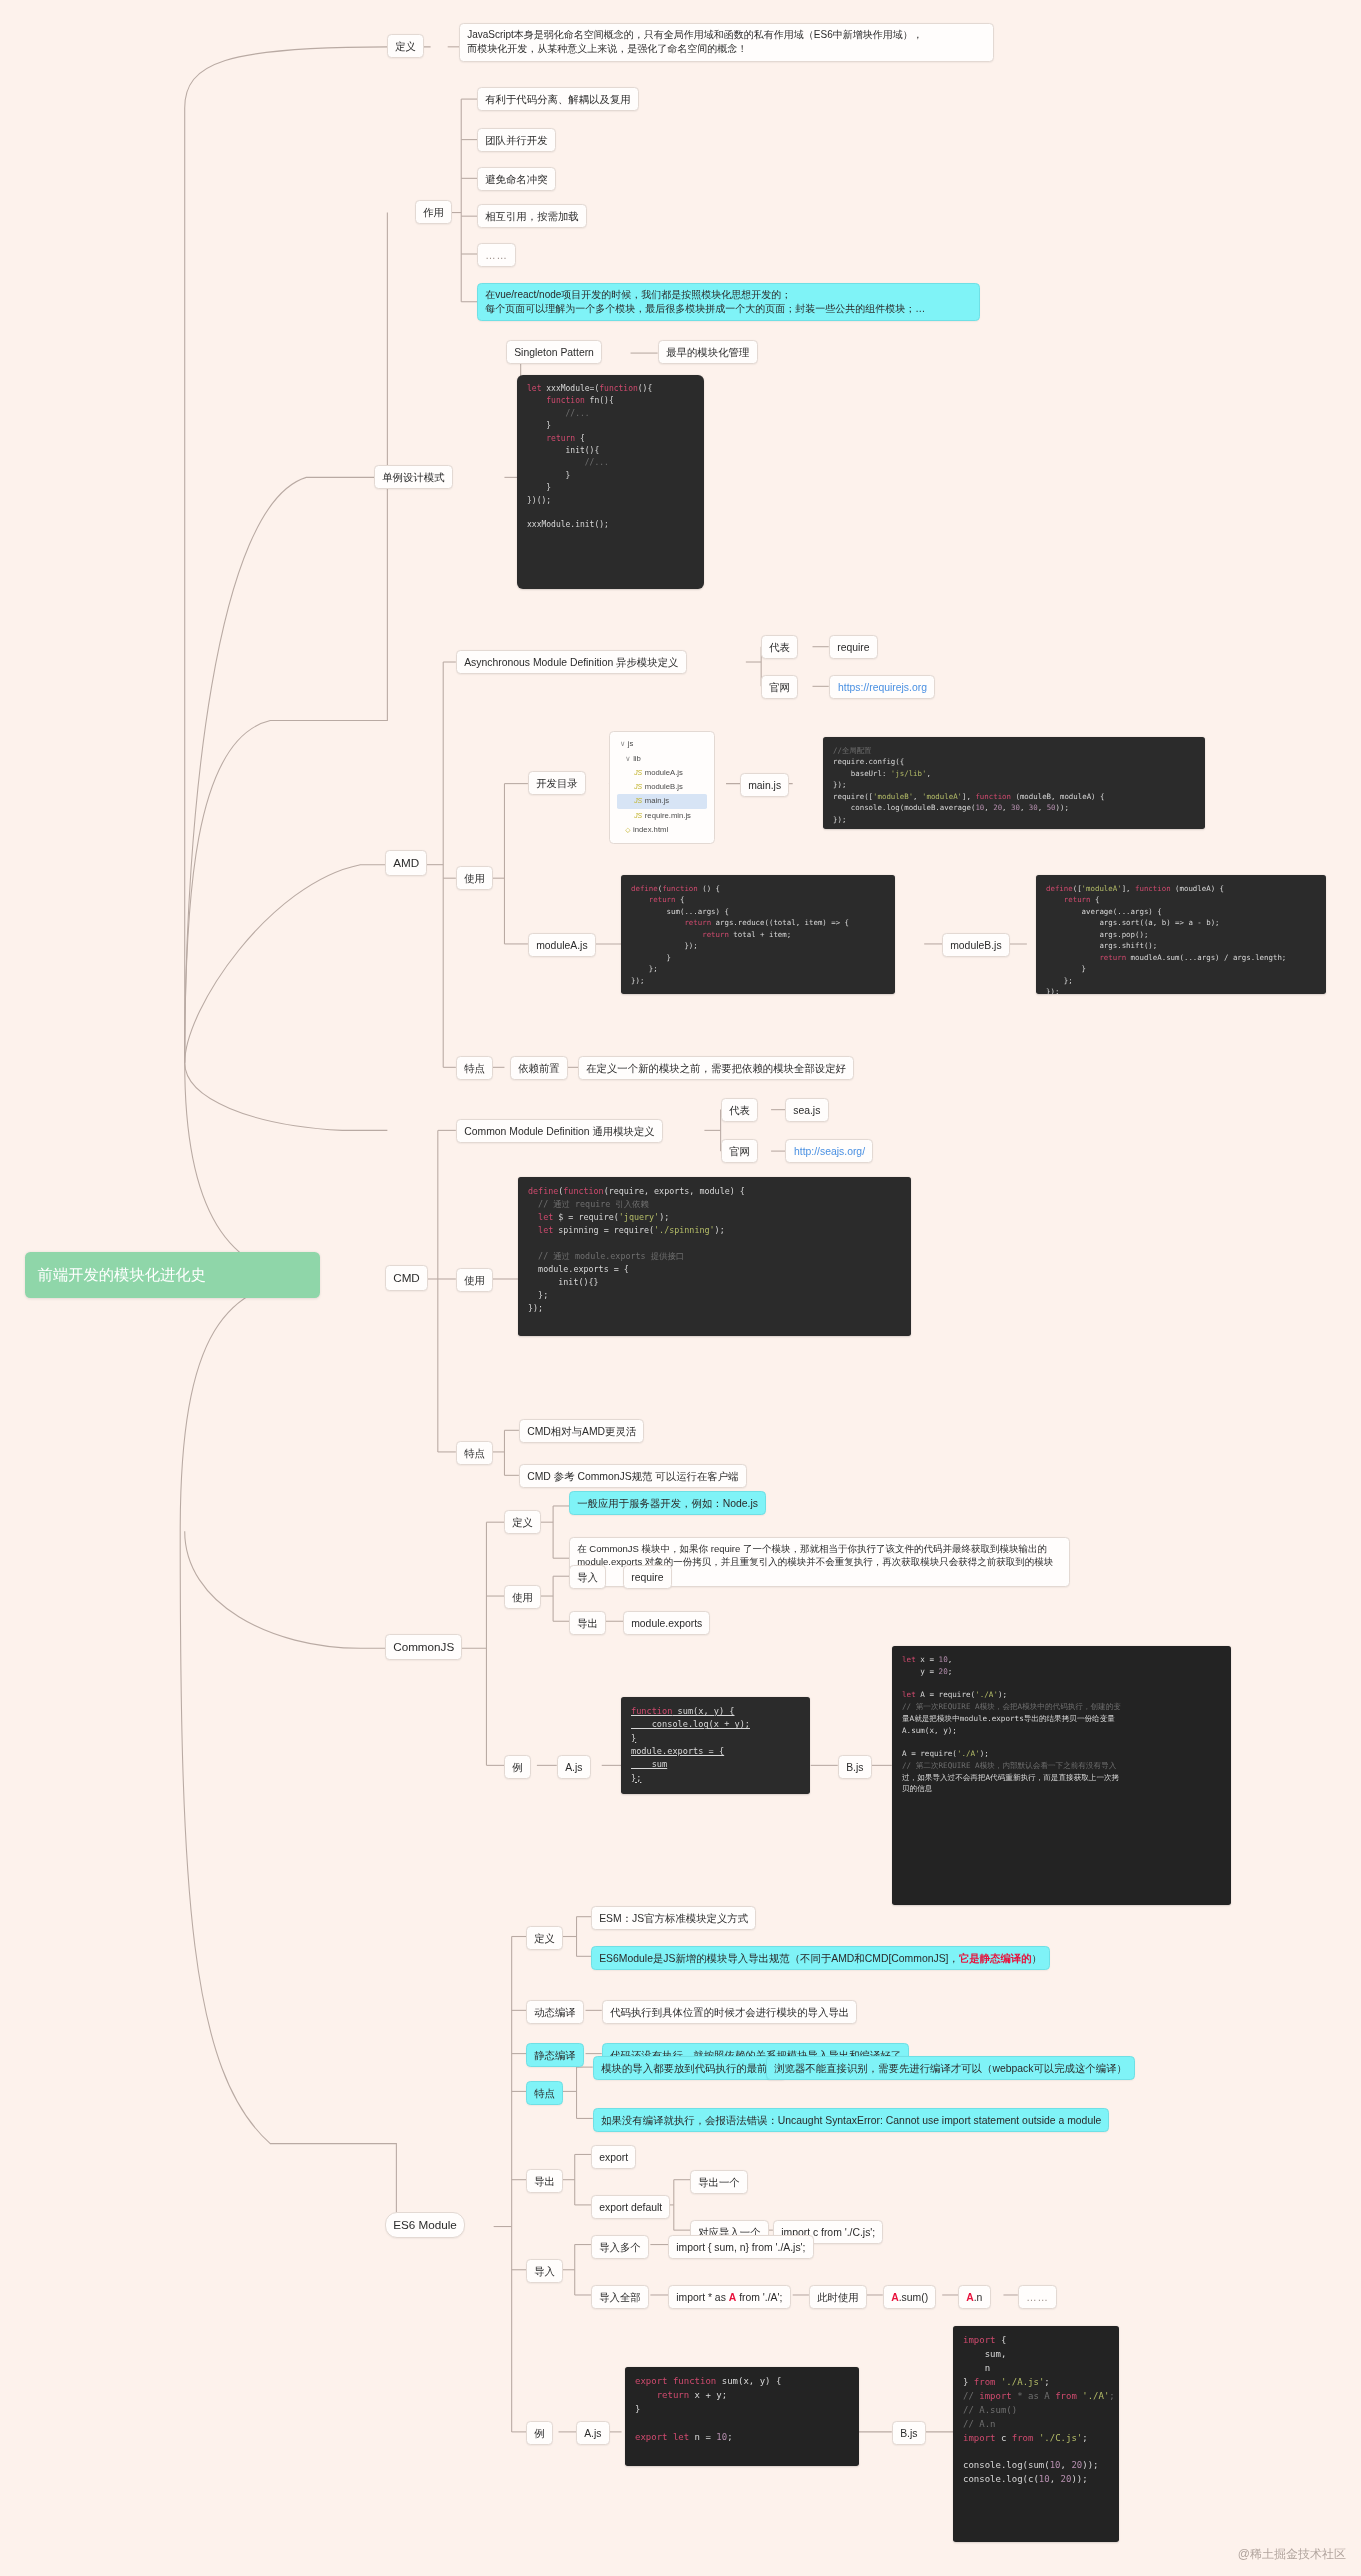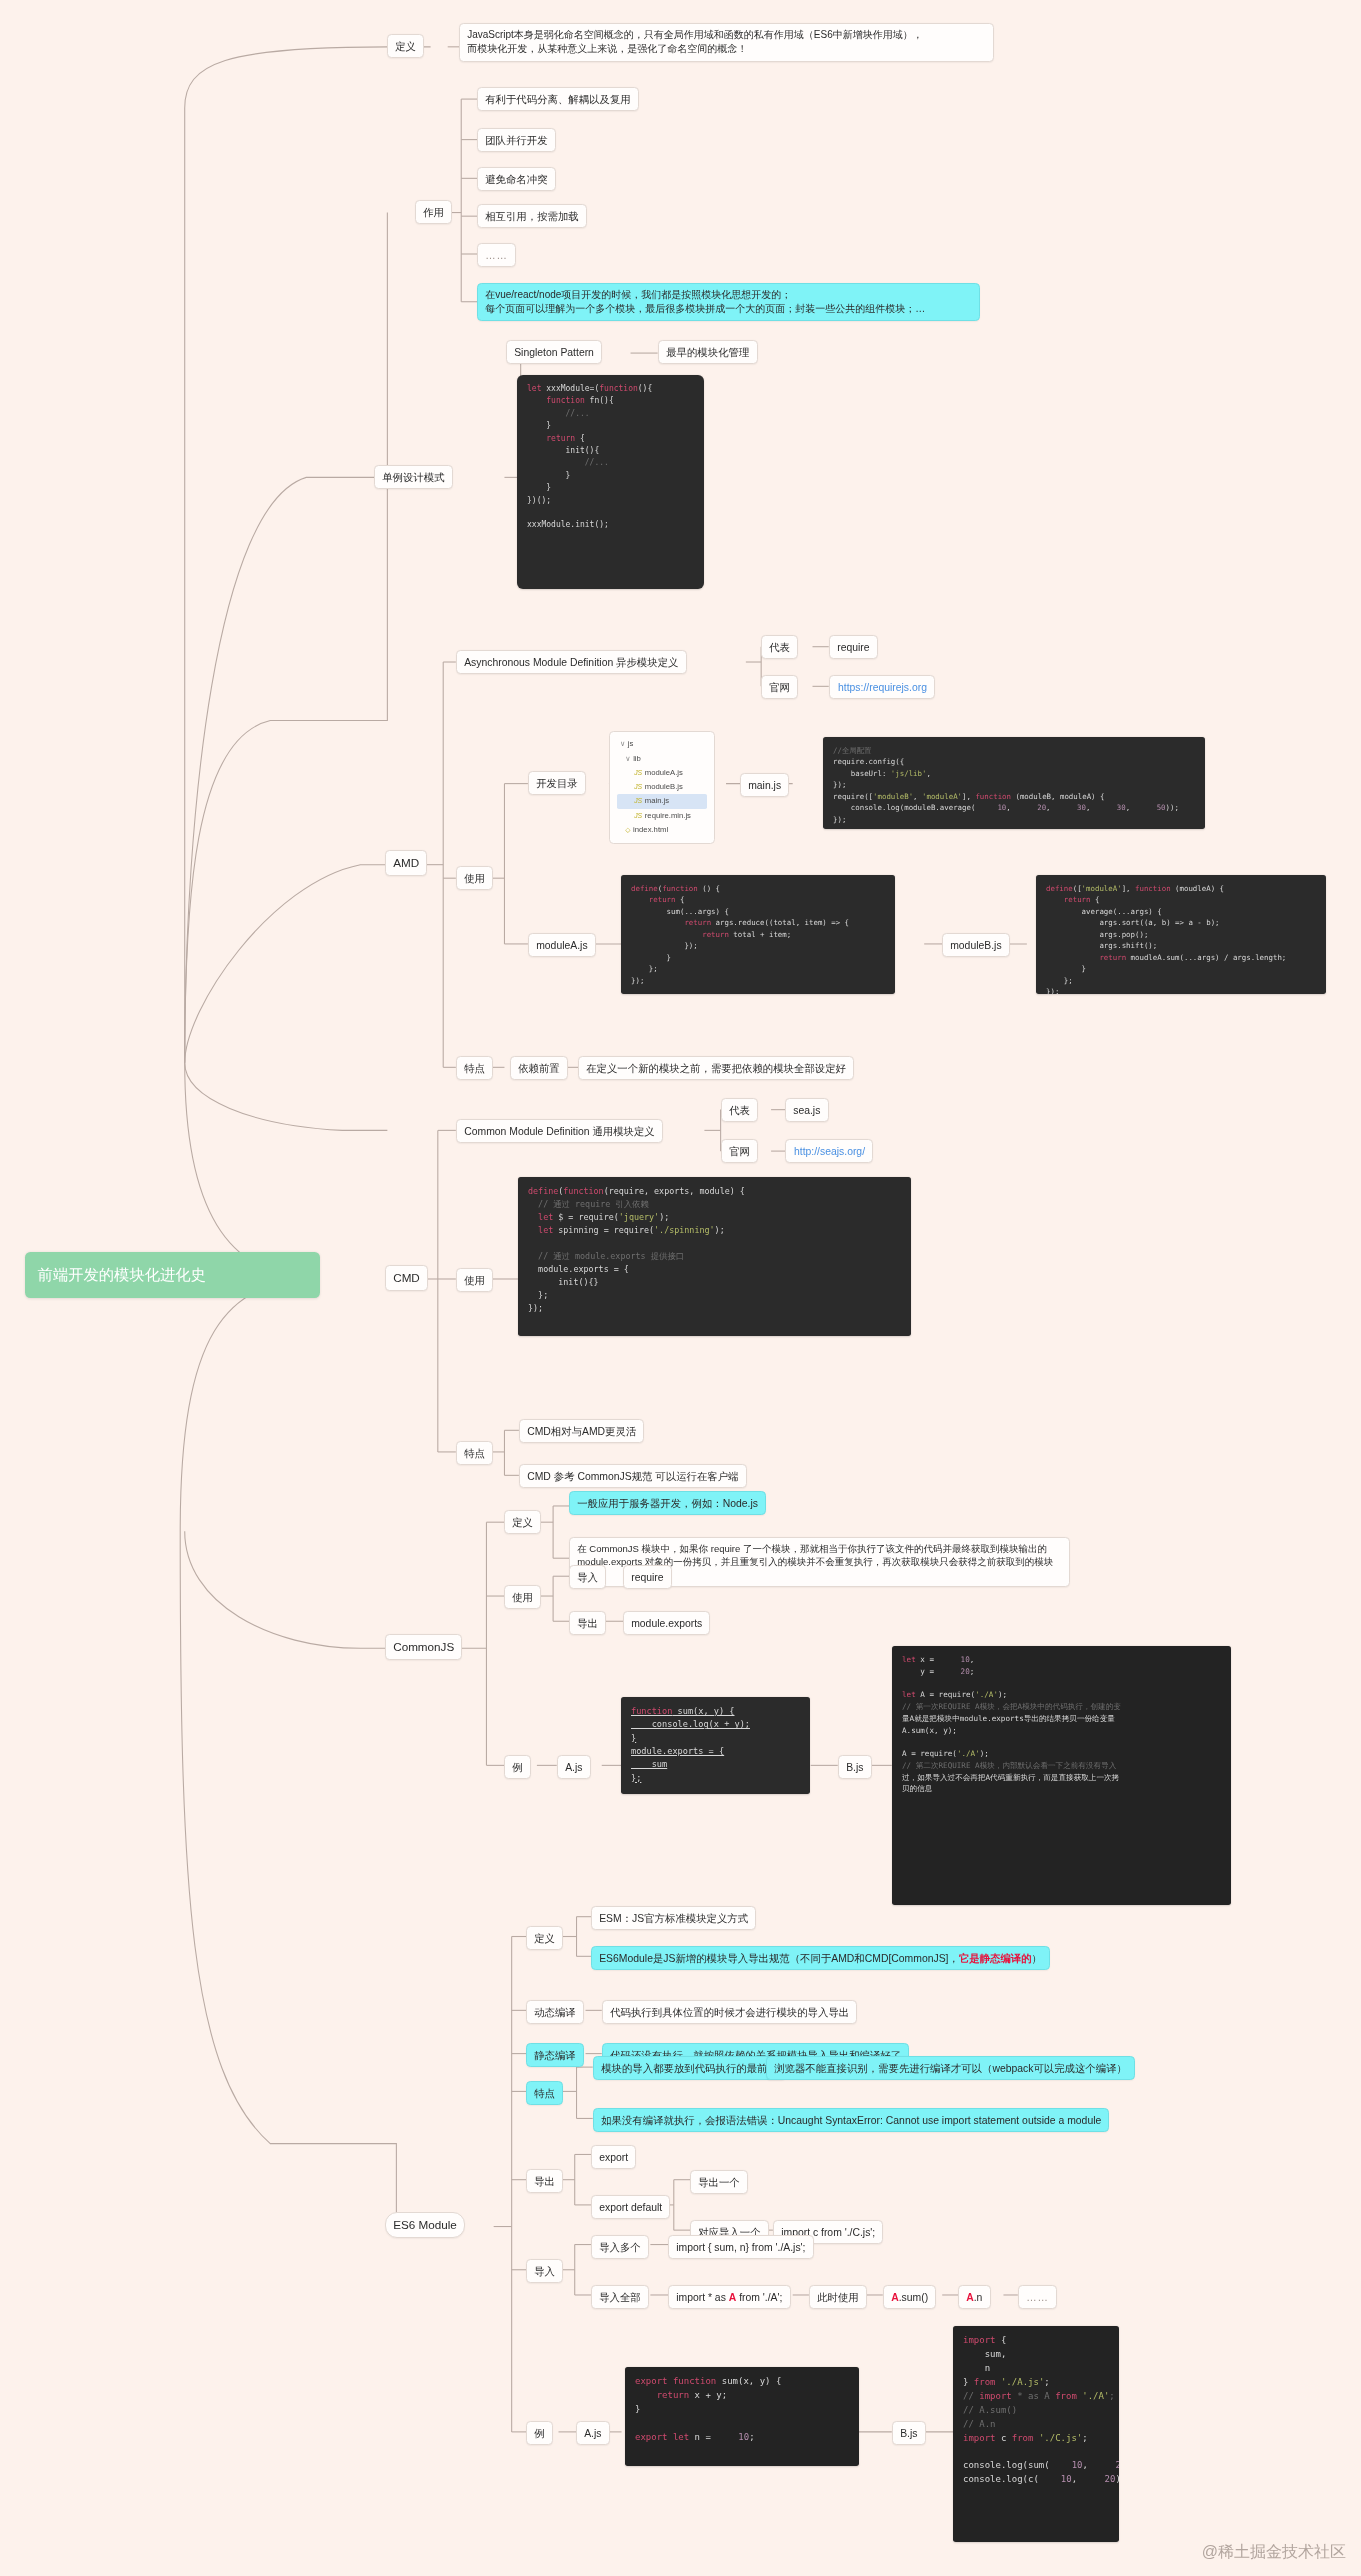--- a/index.html
+++ b/index.html
@@ -51,21 +51,21 @@
     font-size:8px;
     line-height:1.55;
     color:#d8d8d8;
     white-space:pre;
     overflow:hidden;
     box-shadow:0 0.9px 1.8px rgba(0,0,0,0.15);
   }
   .code.dark2 { background:#232323; }
   .code .kw  { color:#cf4a6e; }
   .code .str { color:#b5bd68; }
-  .code .num { color:#b48ead;margin-left:22px; }
+  .code .num { color:#b48ead; }
   .code .cm  { color:#6f6f6f; }
 
   .filetree {
     position:absolute;
     background:#fffdfc;
     border:0.9px solid #e3d9d3;
     border-radius:4.5px;
     padding:5.4px 7.2px;
     font-size:7.7px;
     line-height:1.85;
@@ -75,21 +75,21 @@
   .filetree .row { padding:0 2.7px; border-radius:1.8px; }
   .filetree .row.sel { background:#d7e4f5; }
   .filetree .ind1 { padding-left:8px; }
   .filetree .ind2 { padding-left:17px; }
   .filetree .chev { color:#8a8a8a; margin-right:2.7px; font-size:7.2px; }
   .filetree .jsico { color:#c2b32a; font-style:italic; font-size:6.8px; margin-right:2.7px; }
 
   .watermark {
     position:absolute;
     right:16px; bottom:12.6px;
-    font-size:16px;
+    font-size:12px;
     color:#b2a59e;
   }
 </style>
 </head>
 <body>
 
 <div id="canvas">
 
 <svg class="links" viewBox="0 0 1512 2860">
 

